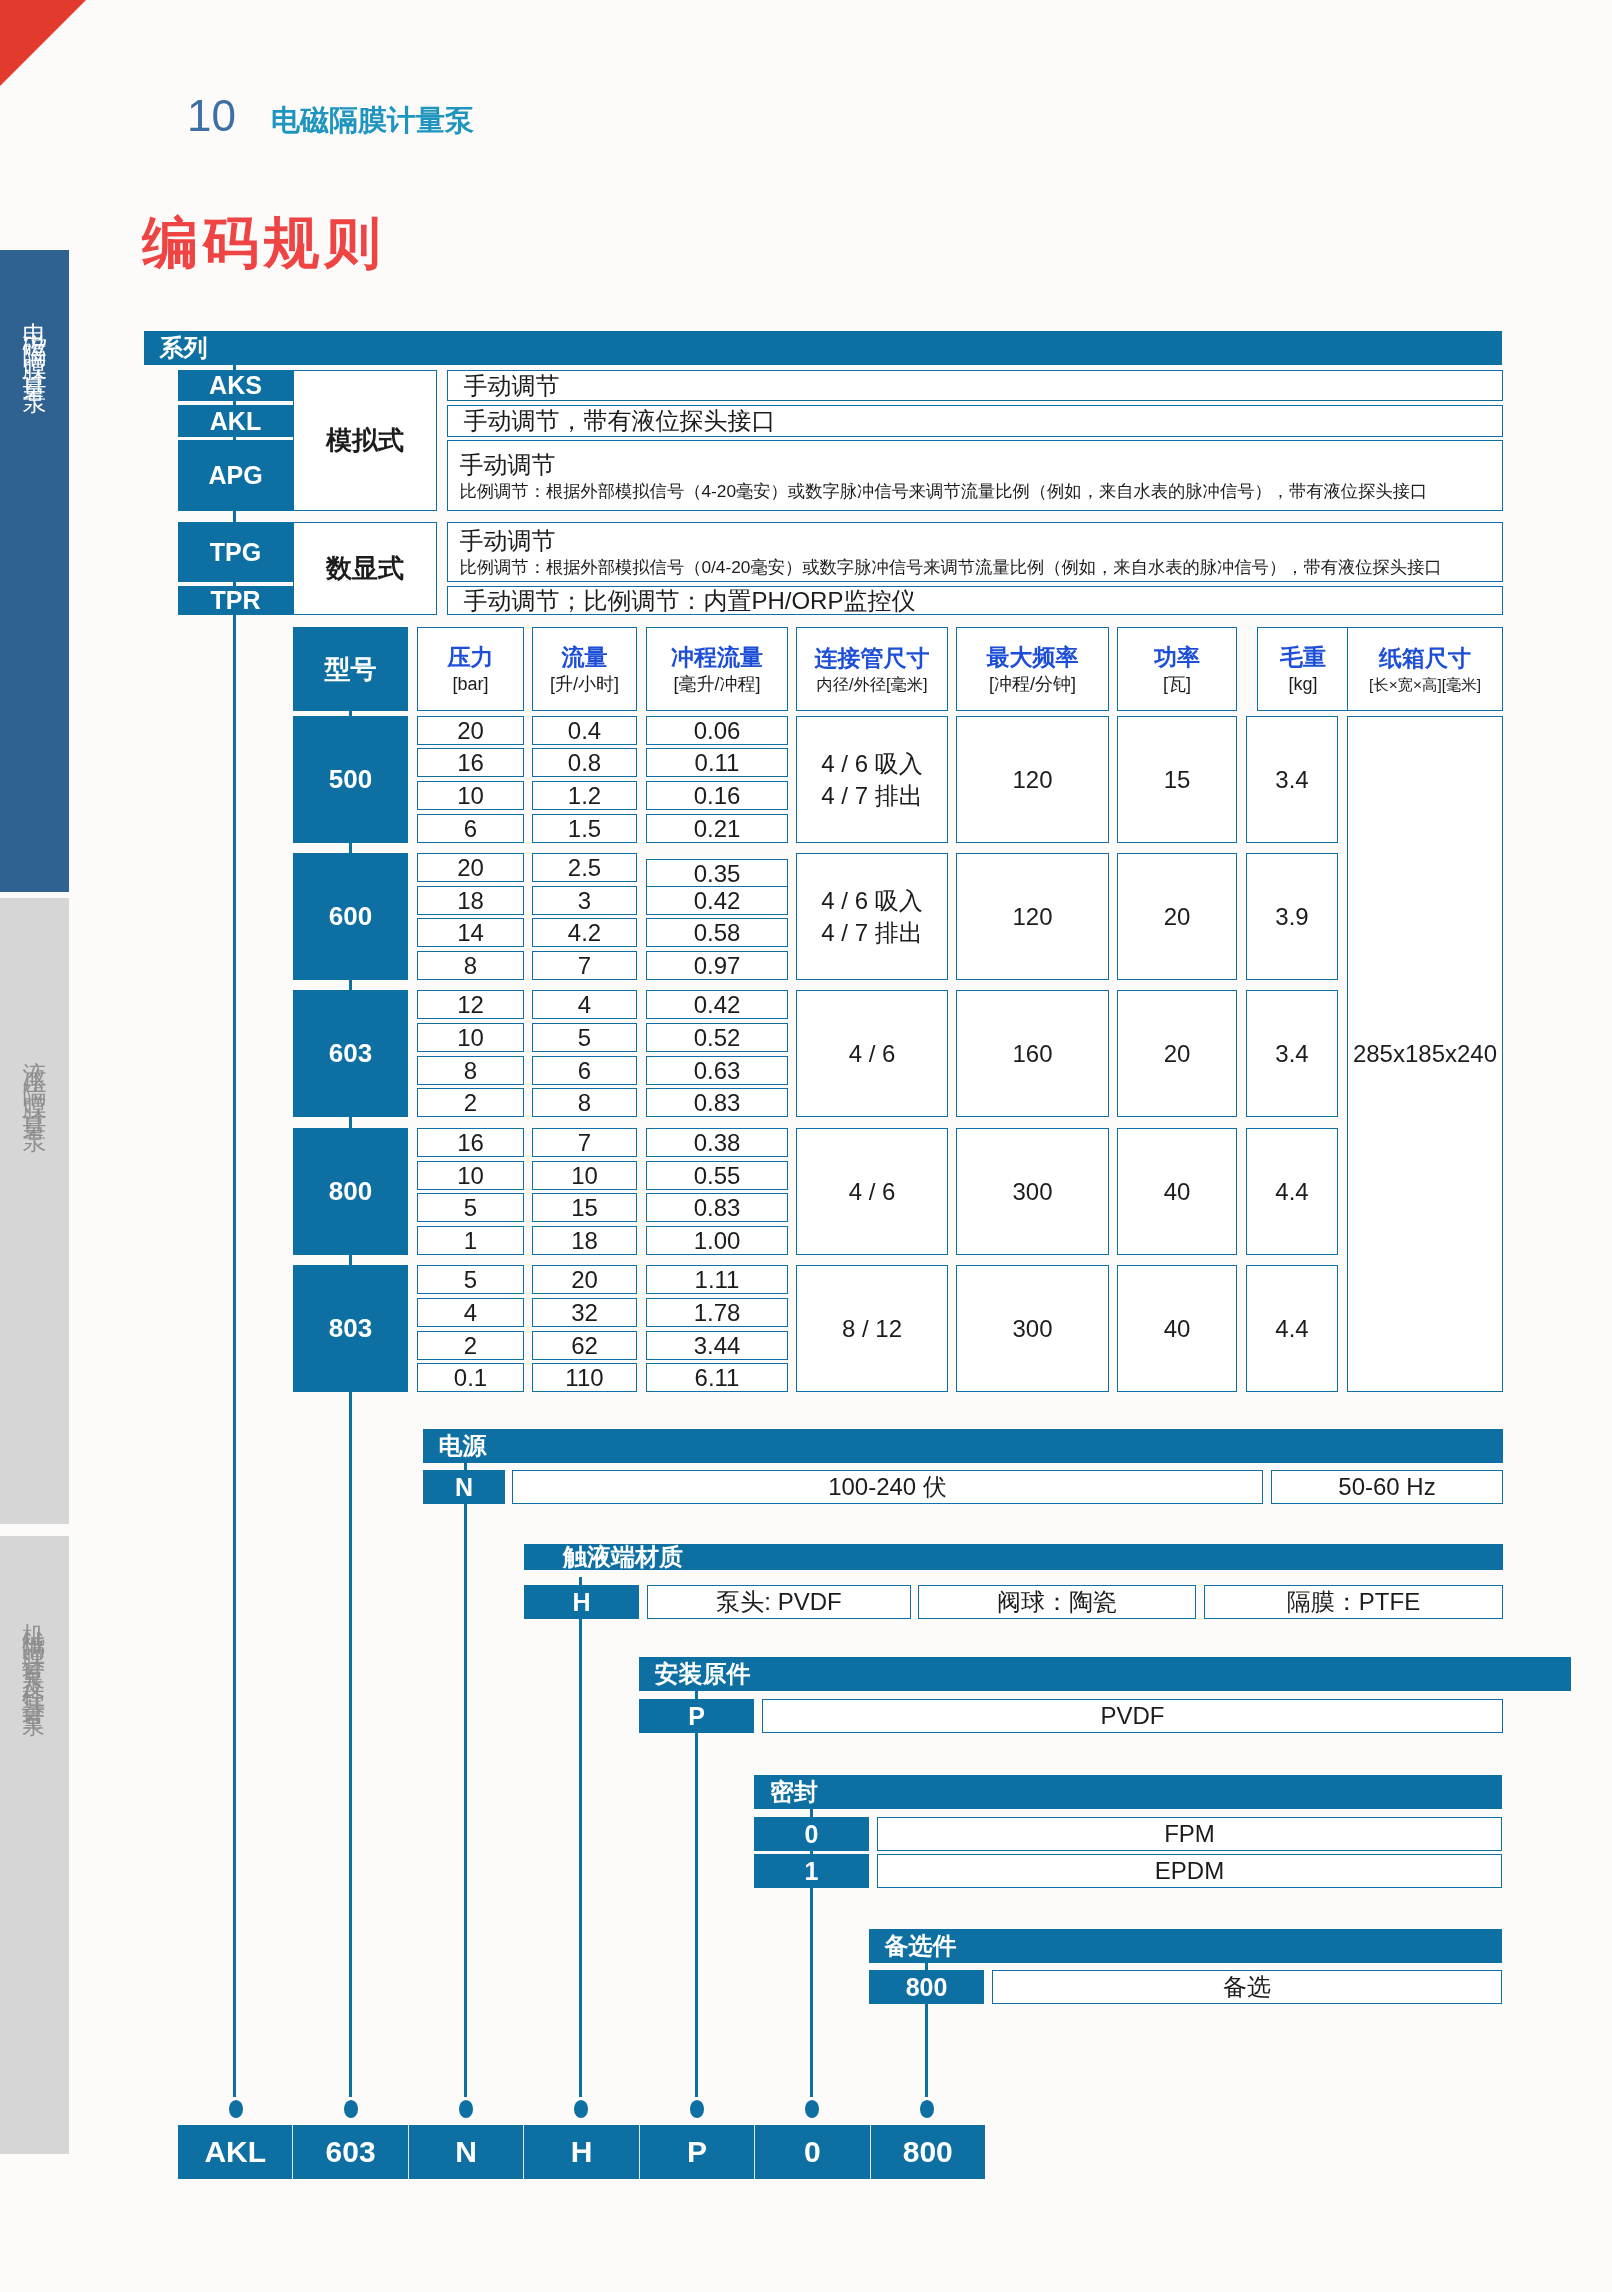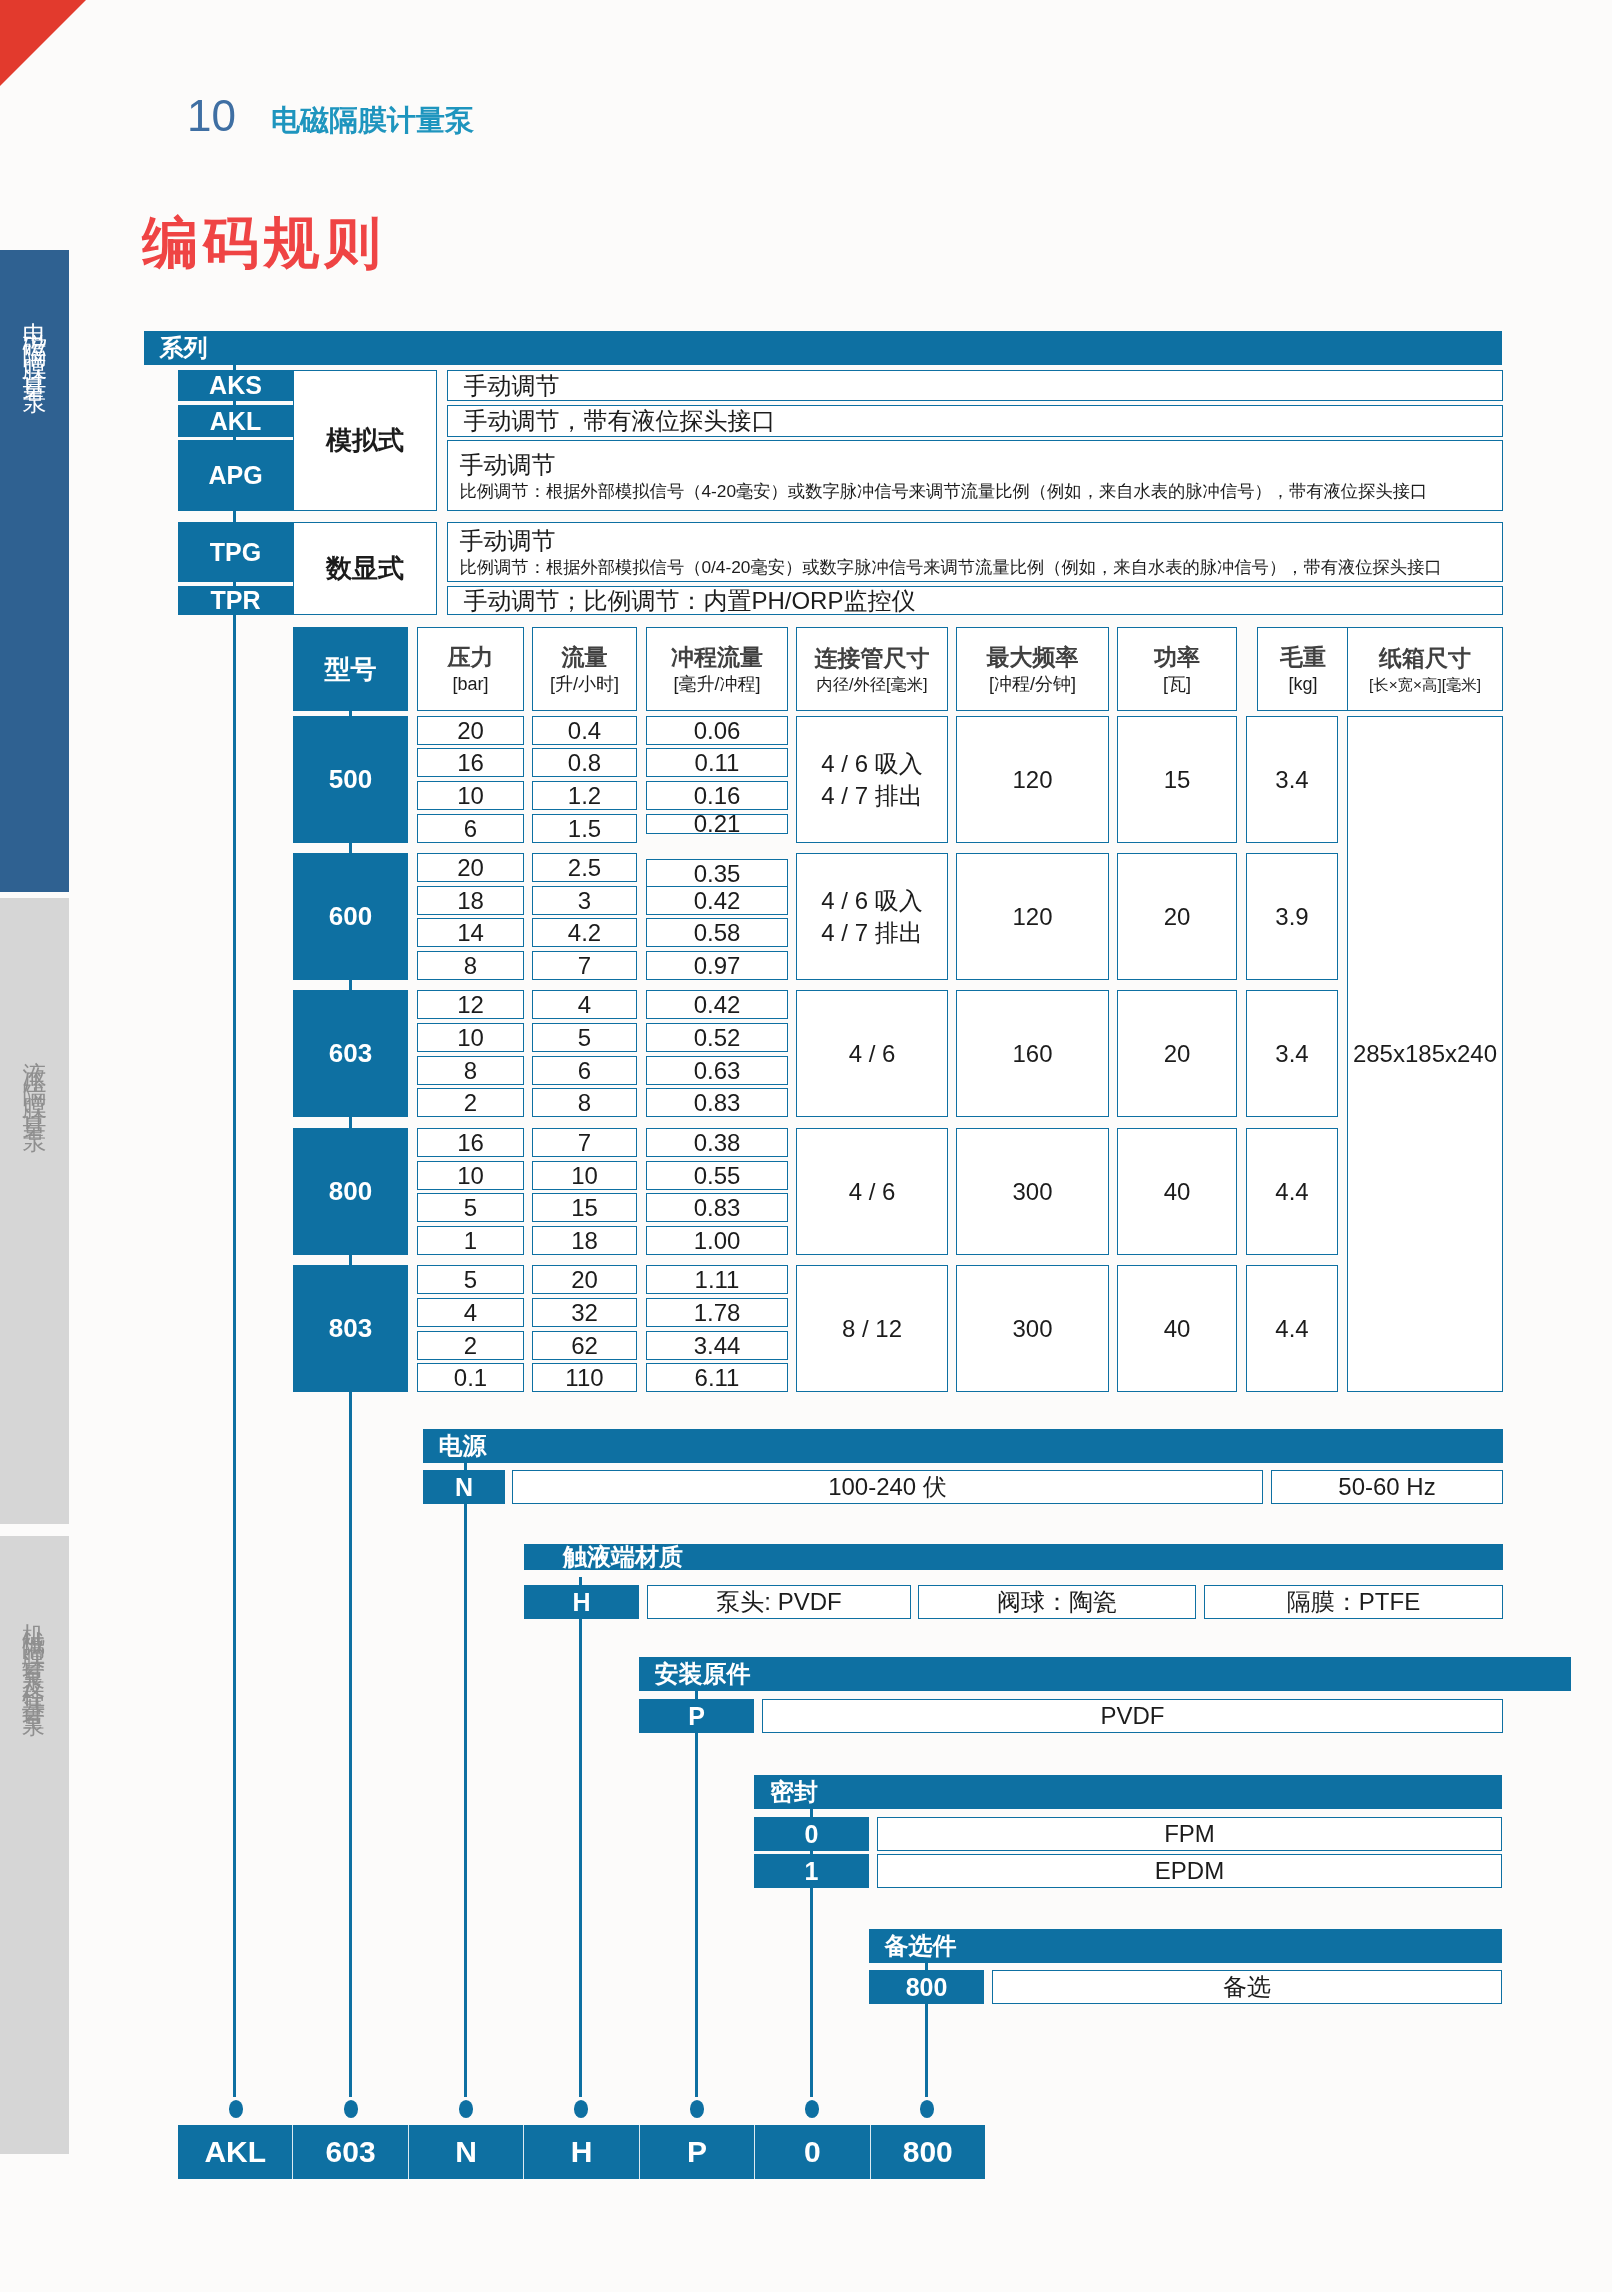--- a/index.html
+++ b/index.html
@@ -7,21 +7,21 @@
   .abs{position:absolute;box-sizing:border-box;}
   .bar{background:#0e70a2;color:#fff;font-weight:bold;font-size:24px;display:flex;align-items:center;padding-left:15.4px;z-index:2;}
   .bluebox{background:#0e70a2;color:#fff;font-weight:bold;display:flex;align-items:center;justify-content:center;z-index:2;}
   .wbox{background:#fff;border:1.9px solid #0e70a2;display:flex;align-items:center;justify-content:center;color:#1c1c1c;z-index:2;}
   .wleft{justify-content:flex-start;padding-left:15.4px;}
   .wcol{flex-direction:column;align-items:flex-start;justify-content:center;padding-left:11.5px;}
   .wcolc{flex-direction:column;align-items:center;justify-content:center;}
   .num{font-size:24px;}
   .vline{position:absolute;width:2.9px;background:#0e70a2;z-index:1;}
   .dot{position:absolute;width:14.4px;height:18px;background:#0e70a2;border-radius:50%;z-index:2;}
-  .hdr-name{font-size:23px;font-weight:bold;color:#404040;line-height:1.35;}
+  .hdr-name{font-size:23px;font-weight:bold;color:#1d4ed8;line-height:1.35;}
   .hdr-unit{font-size:18px;color:#1c1c1c;line-height:1.3;}
   .seg{flex:1;display:flex;align-items:center;justify-content:center;height:100%;}
   .seg+.seg{border-left:1.9px solid rgba(255,255,255,.85);}
   .vtext{writing-mode:vertical-rl;text-orientation:upright;letter-spacing:11.5px;font-size:24px;}
   .desc1{font-size:24px;color:#1c1c1c;line-height:1.3;}
   .desc2{font-size:17.3px;color:#1c1c1c;line-height:1.3;}
 </style>
 </head>
 <body>
 
@@ -128,21 +128,21 @@
   <div class="abs wbox num" style="left:532px;top:716px;width:105px;height:29px;">0.4</div>
   <div class="abs wbox num" style="left:646px;top:716px;width:142px;height:29px;">0.06</div>
   <div class="abs wbox num" style="left:417px;top:748px;width:107px;height:29px;">16</div>
   <div class="abs wbox num" style="left:532px;top:748px;width:105px;height:29px;">0.8</div>
   <div class="abs wbox num" style="left:646px;top:748px;width:142px;height:29px;">0.11</div>
   <div class="abs wbox num" style="left:417px;top:781px;width:107px;height:29px;">10</div>
   <div class="abs wbox num" style="left:532px;top:781px;width:105px;height:29px;">1.2</div>
   <div class="abs wbox num" style="left:646px;top:781px;width:142px;height:29px;">0.16</div>
   <div class="abs wbox num" style="left:417px;top:814px;width:107px;height:29px;">6</div>
   <div class="abs wbox num" style="left:532px;top:814px;width:105px;height:29px;">1.5</div>
-  <div class="abs wbox num" style="left:646px;top:814px;width:142px;height:20px;">0.21</div>
+  <div class="abs wbox num" style="left:646px;top:814px;width:142px;height:29px;">0.21</div>
   <div class="abs wbox wcolc" style="left:796px;top:716px;width:152px;height:127px;">
     <span class="num">4 / 6 吸入</span>
     <span class="num">4 / 7 排出</span>
   </div>
   <div class="abs wbox num" style="left:956px;top:716px;width:153px;height:127px;">120</div>
   <div class="abs wbox num" style="left:1117px;top:716px;width:120px;height:127px;">15</div>
   <div class="abs wbox num" style="left:1246px;top:716px;width:92px;height:127px;">3.4</div>
 
   <div class="abs wbox num" style="left:417px;top:853px;width:107px;height:29px;">20</div>
   <div class="abs wbox num" style="left:532px;top:853px;width:105px;height:29px;">2.5</div>

